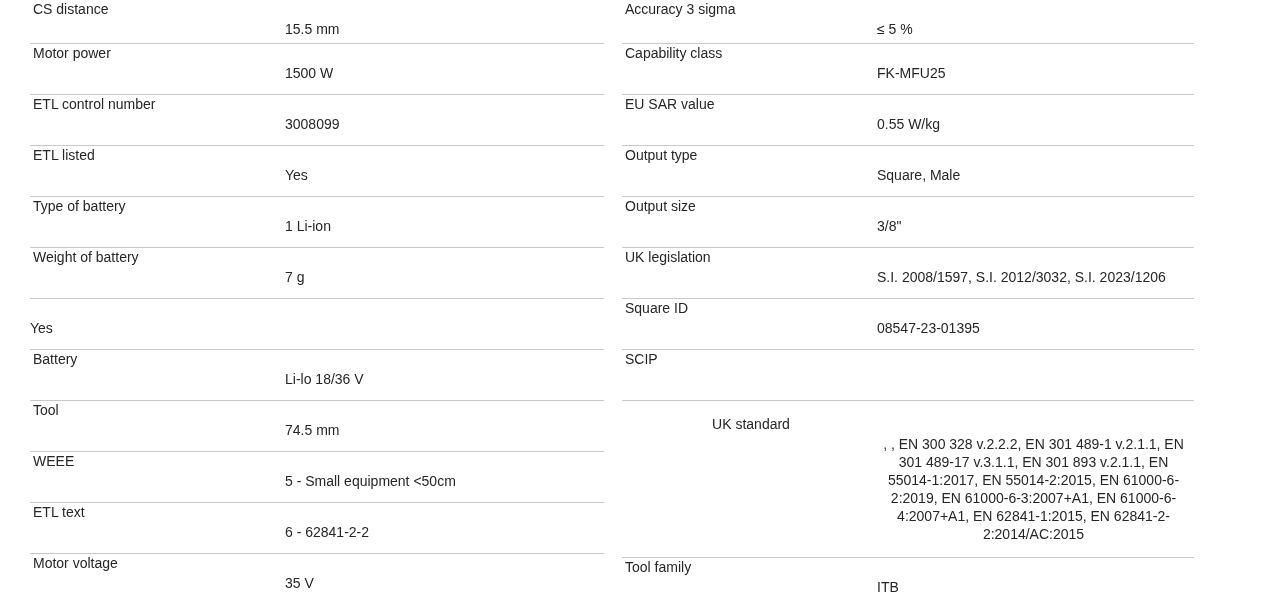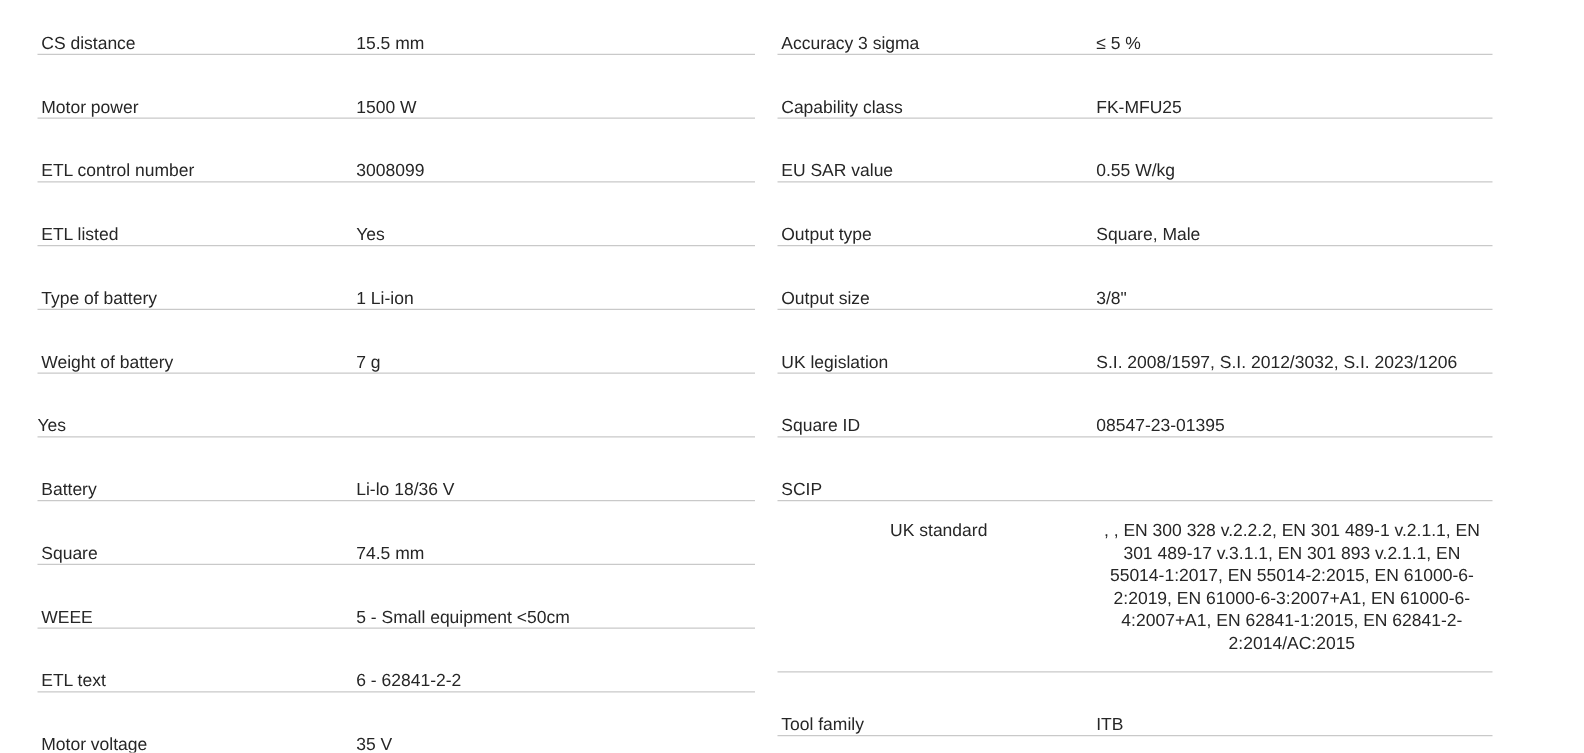--- a/index.html
+++ b/index.html
@@ -19,21 +19,21 @@
     width: 574px;
     flex: 0 0 574px;
   }
   .spec-table.right {
     width: 572px;
     flex: 0 0 572px;
     margin-left: 18px;
   }
   .spec-row {
     display: flex;
-    align-items: flex-end;
+    align-items: flex-start;
     min-height: 51px;
     border-bottom: 1px solid #c9c9c9;
   }
   .spec-row.first { min-height: 44px; }
   .spec-row.tall {
     align-items: flex-start;
     padding: 14px 0 14px 0;
     text-align: center;
   }
   .spec-label {
@@ -42,20 +42,21 @@
     font-size: 14px;
     color: #262626;
     line-height: 18px;
   }
   .spec-value {
     flex: 1 1 auto;
     font-size: 14px;
     color: #262626;
     line-height: 18px;
     padding-right: 4px;
+    margin-top: 20px;
   }
 </style>
 </head>
 <body>
 
 <div class="spec-wrap">
   <div class="spec-table left" id="left-table">
       <div class="spec-row first">
         <div class="spec-label">CS distance</div>
         <div class="spec-value">15.5 mm</div>
@@ -81,21 +82,21 @@
         <div class="spec-value">7 g</div>
       </div>
       <div class="spec-row">
         <div class="spec-value">Yes</div>
       </div>
       <div class="spec-row">
         <div class="spec-label">Battery</div>
         <div class="spec-value">Li-lo 18/36 V</div>
       </div>
       <div class="spec-row">
-        <div class="spec-label">Square</div>
+        <div class="spec-label">Tool</div>
         <div class="spec-value">74.5 mm</div>
       </div>
       <div class="spec-row">
         <div class="spec-label">WEEE</div>
         <div class="spec-value">5 - Small equipment &lt;50cm</div>
       </div>
       <div class="spec-row">
         <div class="spec-label">ETL text</div>
         <div class="spec-value">6 - 62841-2-2</div>
       </div>

